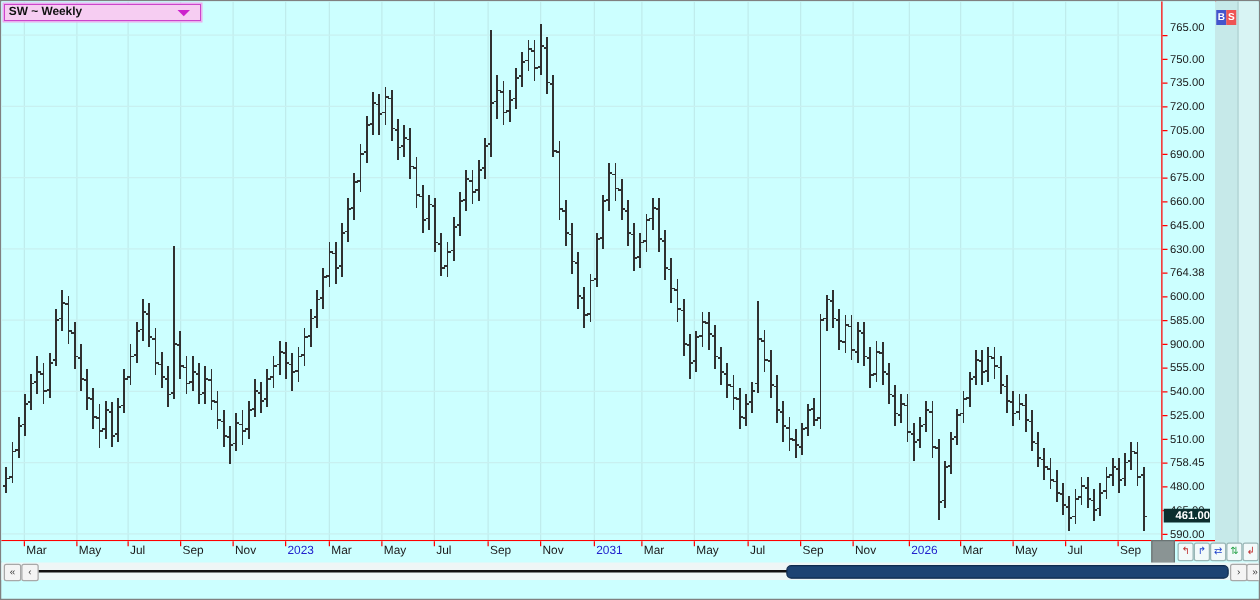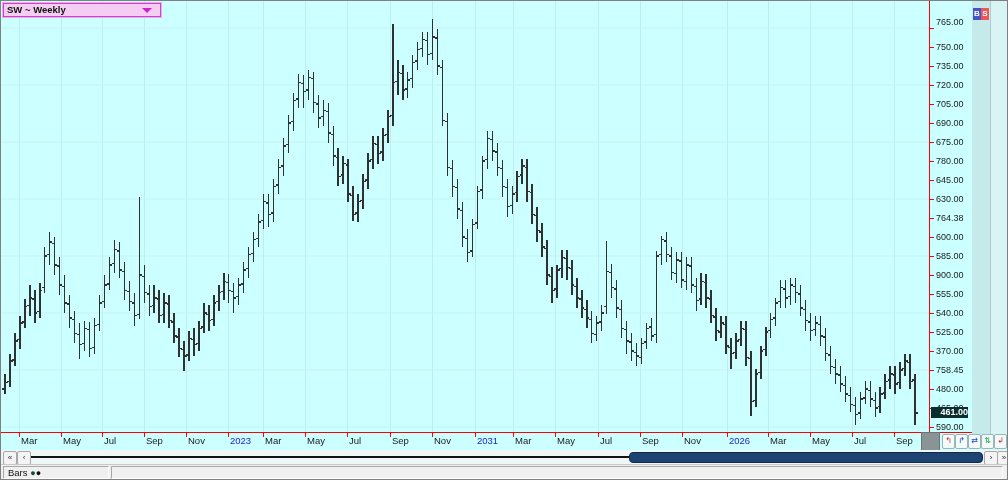--- a/index.html
+++ b/index.html
@@ -110,41 +110,41 @@
       <div class="plabel" style="top: 60px;">735.00</div>
       <div class="ptick" style="top: 84px;"></div>
       <div class="plabel" style="top: 79px;">720.00</div>
       <div class="ptick" style="top: 103px;"></div>
       <div class="plabel" style="top: 98px;">705.00</div>
       <div class="ptick" style="top: 122px;"></div>
       <div class="plabel" style="top: 117px;">690.00</div>
       <div class="ptick" style="top: 141px;"></div>
       <div class="plabel" style="top: 136px;">675.00</div>
       <div class="ptick" style="top: 160px;"></div>
-      <div class="plabel" style="top: 155px;">780.00</div>
+      <div class="plabel" style="top: 155px;">660.00</div>
       <div class="ptick" style="top: 179px;"></div>
       <div class="plabel" style="top: 174px;">645.00</div>
       <div class="ptick" style="top: 198px;"></div>
       <div class="plabel" style="top: 193px;">630.00</div>
       <div class="ptick" style="top: 217px;"></div>
       <div class="plabel" style="top: 212px;">764.38</div>
       <div class="ptick" style="top: 236px;"></div>
       <div class="plabel" style="top: 231px;">600.00</div>
       <div class="ptick" style="top: 255px;"></div>
       <div class="plabel" style="top: 250px;">585.00</div>
       <div class="ptick" style="top: 274px;"></div>
       <div class="plabel" style="top: 269px;">900.00</div>
       <div class="ptick" style="top: 293px;"></div>
       <div class="plabel" style="top: 288px;">555.00</div>
       <div class="ptick" style="top: 312px;"></div>
       <div class="plabel" style="top: 307px;">540.00</div>
       <div class="ptick" style="top: 331px;"></div>
       <div class="plabel" style="top: 326px;">525.00</div>
       <div class="ptick" style="top: 350px;"></div>
-      <div class="plabel" style="top: 345px;">370.00</div>
+      <div class="plabel" style="top: 345px;">510.00</div>
       <div class="ptick" style="top: 369px;"></div>
       <div class="plabel" style="top: 364px;">758.45</div>
       <div class="ptick" style="top: 388px;"></div>
       <div class="plabel" style="top: 383px;">480.00</div>
       <div class="ptick" style="top: 407px;"></div>
       <div class="plabel" style="top: 402px;">465.00</div>
       <div class="ptick" style="top: 426px;"></div>
       <div class="plabel" style="top: 421px;">590.00</div>
     </div>
 
@@ -213,21 +213,14 @@
 
   <div id="hscrollrow">
     <div class="sbtn" style="left:2px;">«</div>
     <div class="sbtn" style="left:16px;">‹</div>
     <div id="htrack"></div>
     <div id="hthumb"></div>
     <div class="sbtn" style="left:983px;">›</div>
     <div class="sbtn" style="left:996px;">»</div>
   </div>
 
-  <div id="statusbar">
-    <div class="panel" id="barspanel">
-      <span>Bars</span>
-      <span id="dots"><span class="dot" style="color: rgb(17, 77, 51);">●</span><span class="dot" style="color: rgb(16, 16, 16);">●</span></span>
-    </div>
-    <div class="panel" id="emptypanel"></div>
-  </div>
 
 </div>
 
 </body></html>

